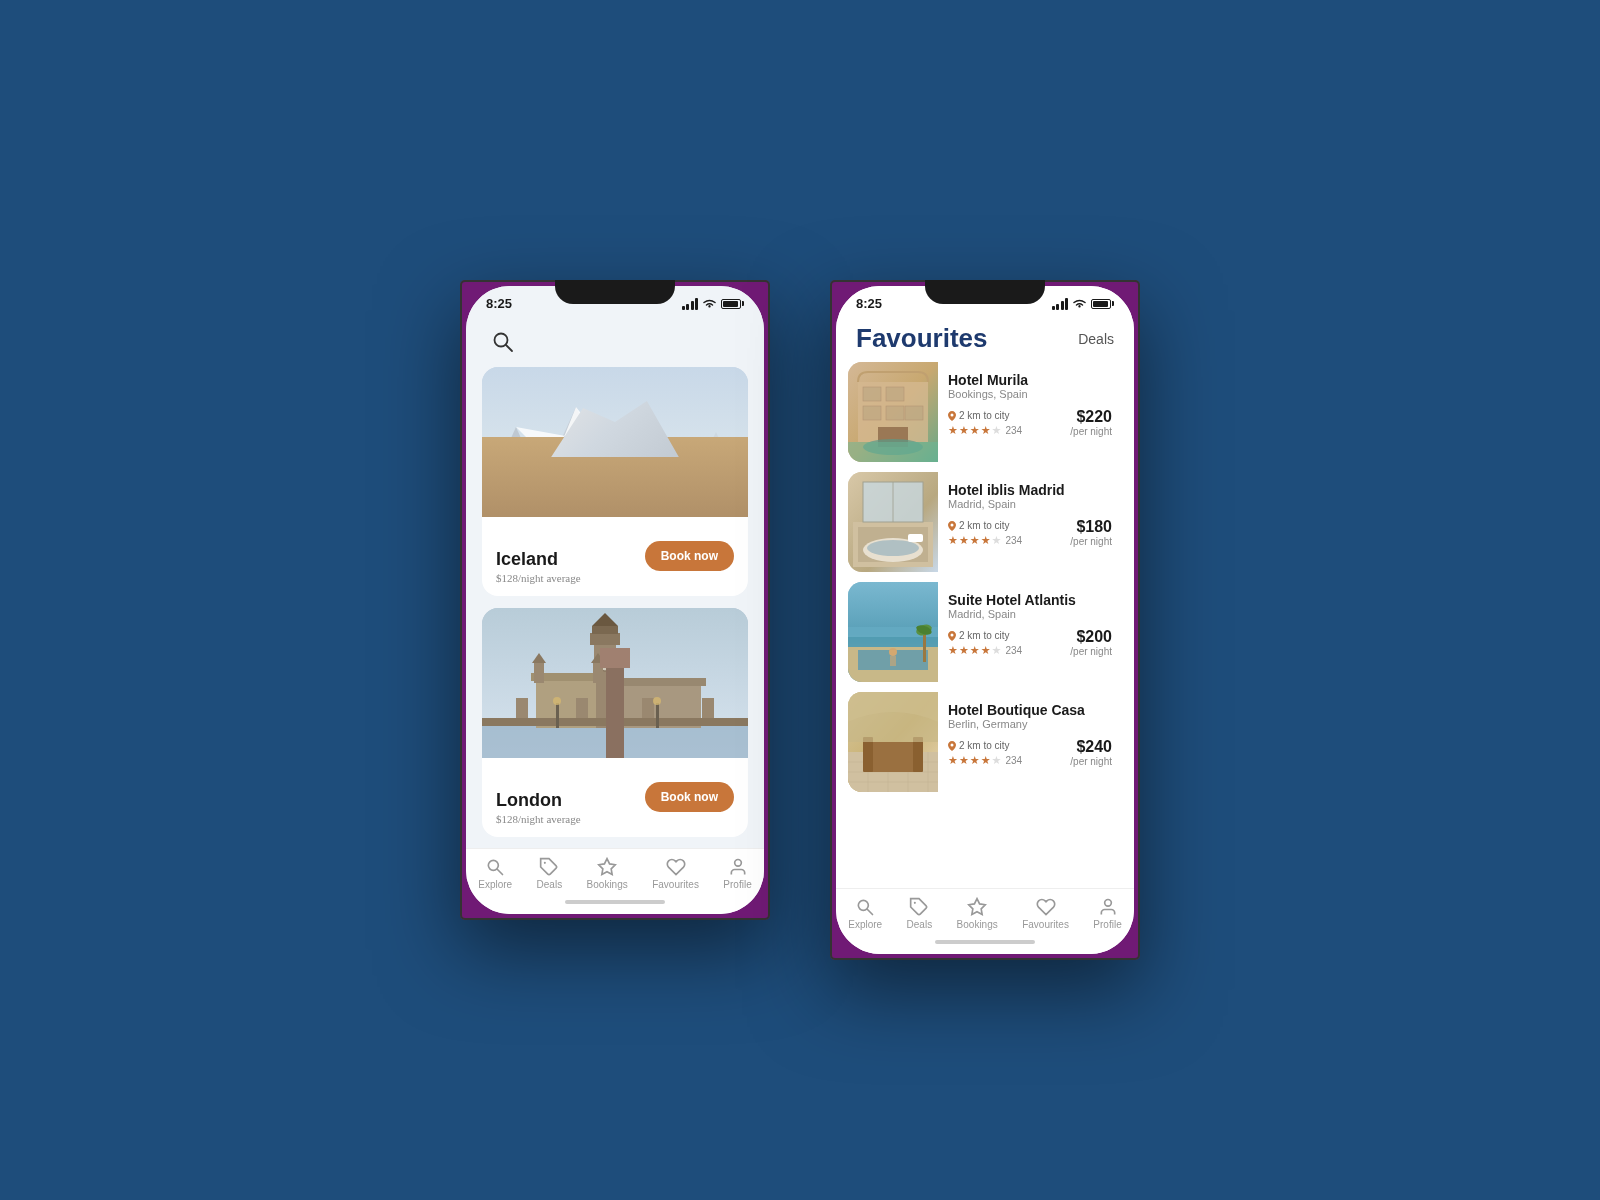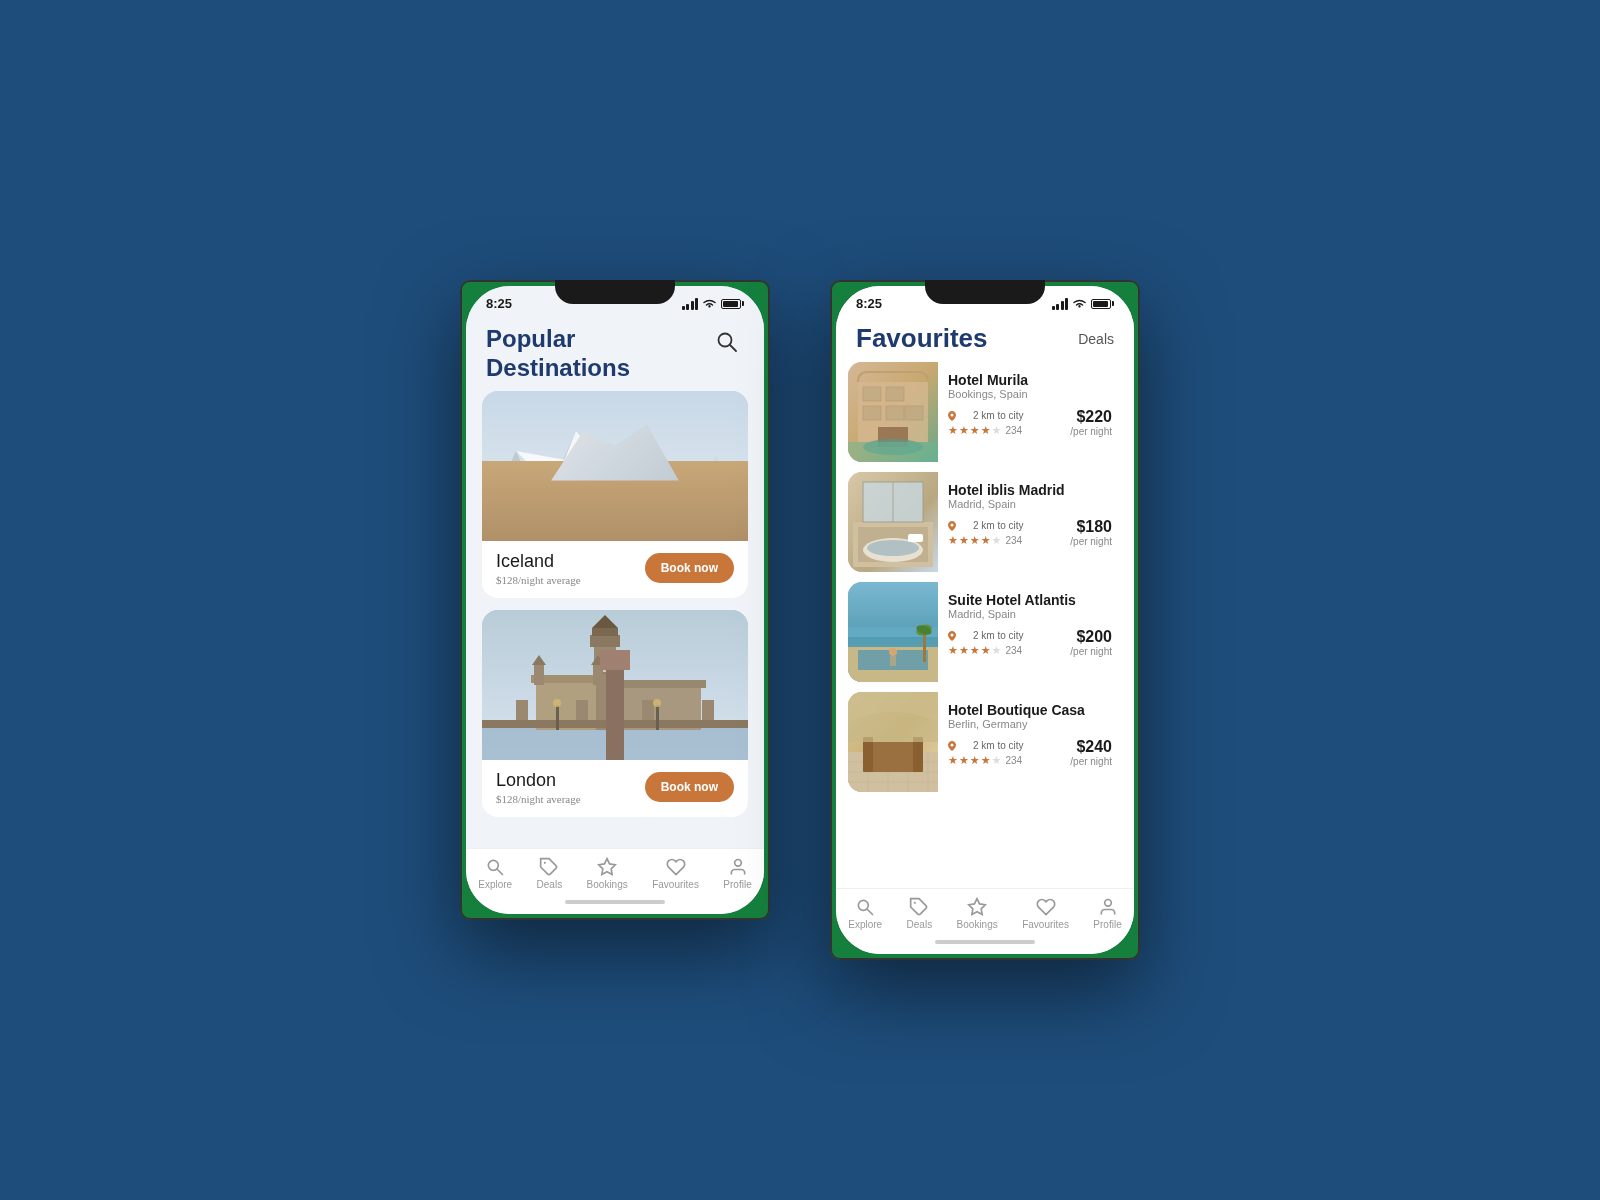--- a/index.html
+++ b/index.html
@@ -11,22 +11,22 @@
       display: flex;
       align-items: center;
       justify-content: center;
       gap: 60px;
       font-family: -apple-system, BlinkMacSystemFont, 'Segoe UI', sans-serif;
       overflow: hidden;
     }
 
     
     .phone {
-      border-radius: 10px;
-      background: #15803d;
+      border-radius: 5px;
+      background: #701a75;
       box-shadow: 0 30px 80px rgba(0,0,0,0.5), inset 0 0 0 2px #333;
       position: relative;
       overflow: hidden;
     }
 
     .phone-1 {
       width: 310px;
       height: 640px;
     }
 
@@ -240,22 +240,23 @@
 
     .dest-info {
       display: flex;
       justify-content: space-between;
       align-items: center;
       padding: 10px 14px 12px;
     }
 
     .dest-name {
       font-size: 18px;
-      font-weight: 400;
+      font-weight: 700;
       color: #1a1a1a;
+      margin-top: 22px;
     }
 
     .dest-price {
       font-size: 11px;
       color: #888;
       margin-top: 2px;
       font-family: Liberation Serif, serif;
     }
 
     .book-btn {
@@ -359,21 +360,21 @@
       display: flex;
       flex-direction: column;
       gap: 3px;
     }
 
     .distance {
       font-size: 10px;
       color: #666;
       display: flex;
       align-items: center;
-      gap: 17px;
+      gap: 3px;
     }
 
     .stars {
       display: flex;
       align-items: center;
       gap: 1px;
     }
 
     .star {
       font-size: 11px;
@@ -465,24 +466,20 @@
               <div class="battery-fill"></div>
             </div>
           <div class="battery-tip"></div>
         </div>
       </div>
     </div>
 
     <div class="screen">
 
       <div class="p1-header">
-        <div>
-          <div class="p1-title">Popular</div>
-          <div class="p1-title">Destinations</div>
-        </div>
         <div class="search-icon-btn">
           <svg width="22" height="22" viewBox="0 0 22 22" fill="none">
             <circle cx="9" cy="9" r="6.5" stroke="#333" stroke-width="1.8"></circle>
             <line x1="14" y1="14" x2="20" y2="20" stroke="#333" stroke-width="1.8" stroke-linecap="round"></line>
           </svg>
         </div>
       </div>
 
       <div class="destination-card">
         <div class="img-iceland">

